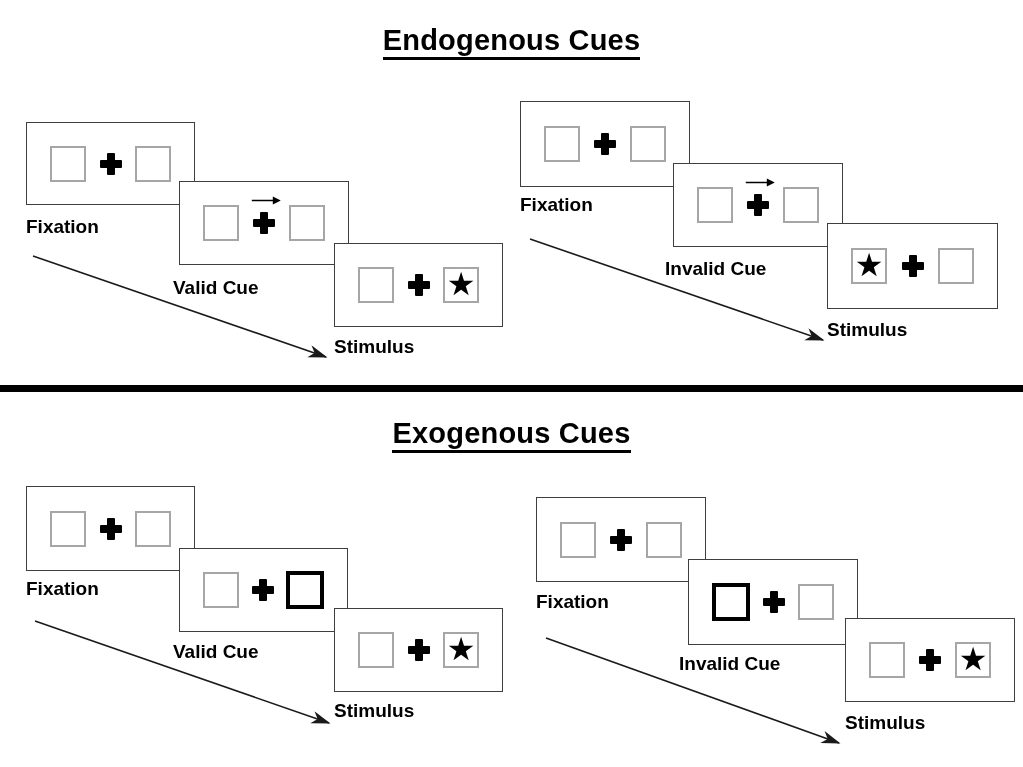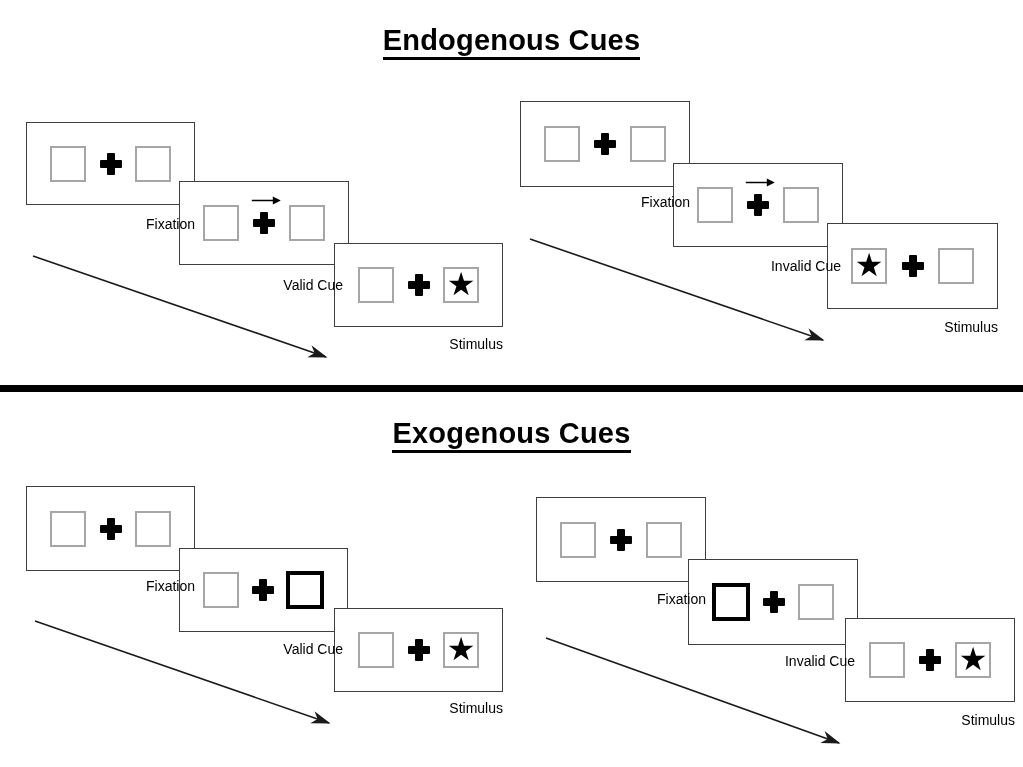--- a/index.html
+++ b/index.html
@@ -30,21 +30,21 @@
     font-family:"DejaVu Sans",sans-serif;font-size:32px;line-height:1;
     color:#000;margin-top:-3px;
   }
   .plus-wrap{position:relative;width:22px;height:22px;flex:0 0 auto;}
   .plus{position:absolute;left:0;top:0;width:22px;height:22px;}
   .plus::before{content:"";position:absolute;left:0;top:7px;width:22px;height:8px;background:#000;border-radius:1px;}
   .plus::after{content:"";position:absolute;left:7px;top:0;width:8px;height:22px;background:#000;border-radius:1px;}
   .arrow-over{position:absolute;left:50%;top:-17px;transform:translateX(-44%);}
 
   .plabel{
-    position:absolute;font-size:14px;font-weight:normal;text-align:right;
+    position:absolute;font-size:19px;font-weight:bold;text-align:left;
     white-space:nowrap;
   }
 
   
   #g1p1{left:26px;top:122px;width:169px;height:83px;}
   #g1p2{left:179px;top:181px;width:170px;height:84px;}
   #g1p3{left:334px;top:243px;width:169px;height:84px;}
   #g1l1{left:26px;top:216px;width:169px;}
   #g1l2{left:173px;top:277px;width:170px;}
   #g1l3{left:334px;top:336px;width:169px;}

